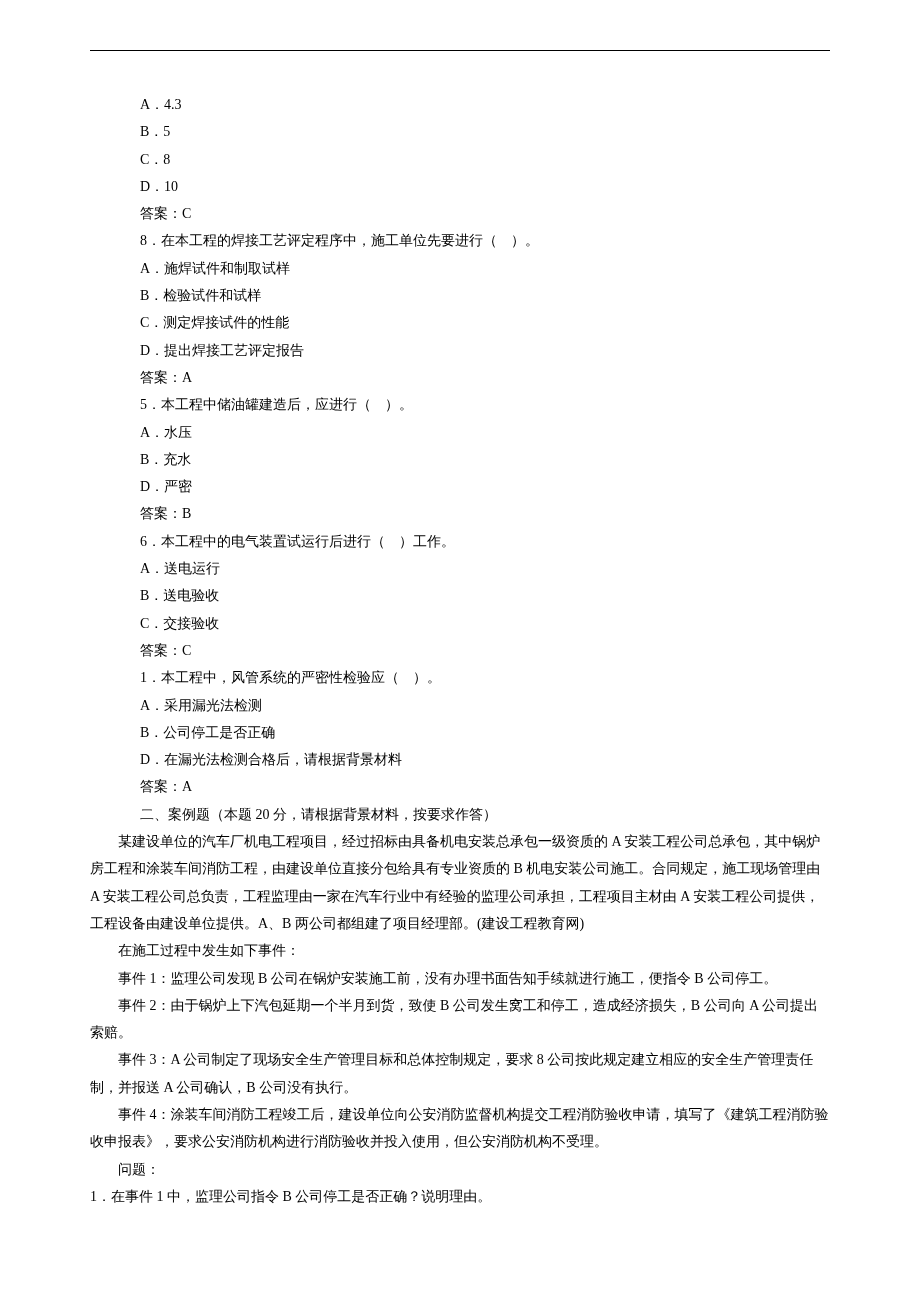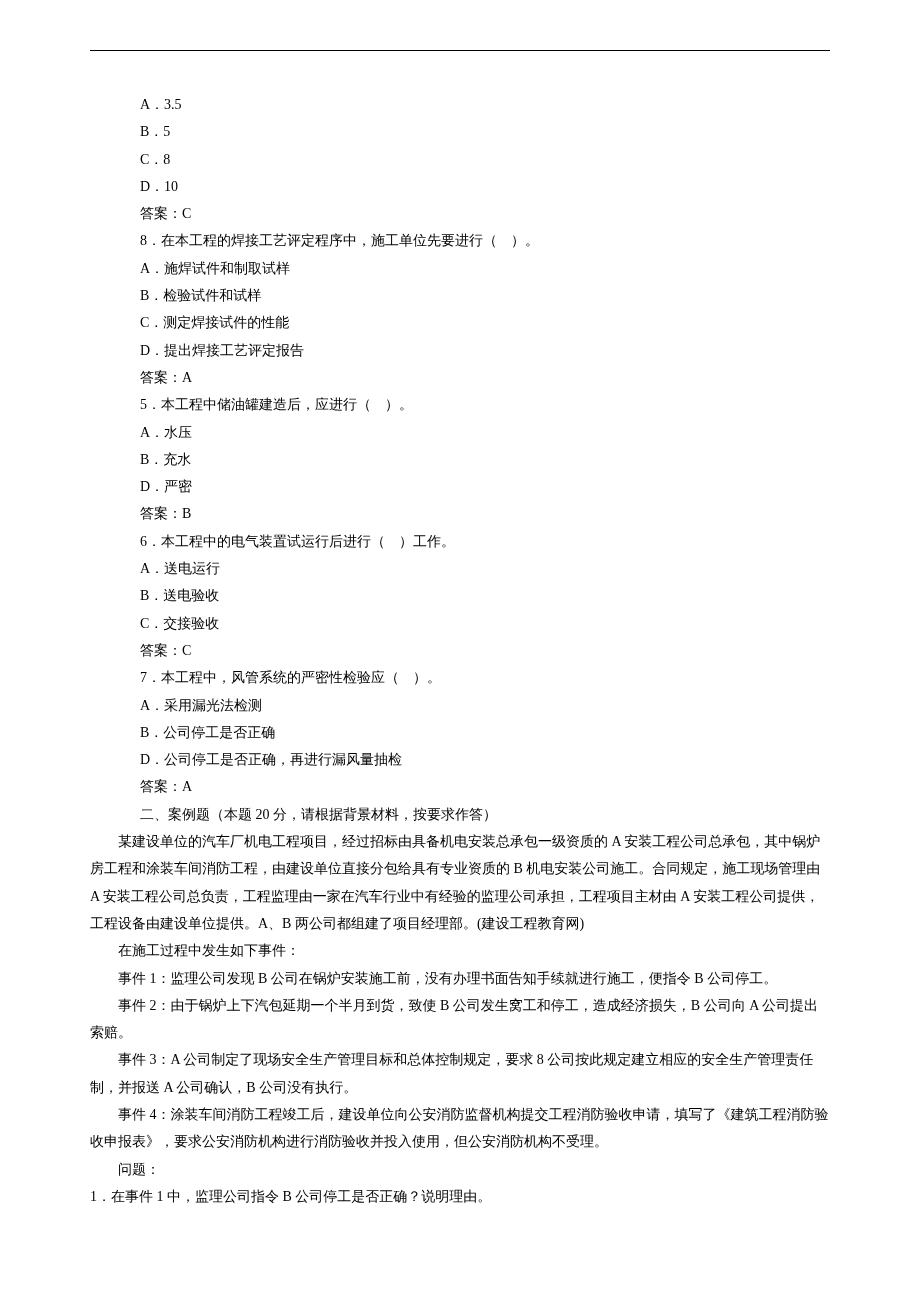--- a/index.html
+++ b/index.html
@@ -22,21 +22,21 @@
     .indent1 { padding-left: 50px; }
     p { margin: 0; }
     .para { text-indent: 2em; }
   </style>
 </head>
 <body>
 
 <div class="page">
   <div class="top-rule"></div>
 
-  <p class="indent1">A．3.5</p>
+  <p class="indent1">A．4.3</p>
   <p class="indent1">B．5</p>
   <p class="indent1">C．8</p>
   <p class="indent1">D．10</p>
   <p class="indent1">答案：C</p>
 
   <p class="indent1">8．在本工程的焊接工艺评定程序中，施工单位先要进行（　）。</p>
   <p class="indent1">A．施焊试件和制取试样</p>
   <p class="indent1">B．检验试件和试样</p>
   <p class="indent1">C．测定焊接试件的性能</p>
   <p class="indent1">D．提出焊接工艺评定报告</p>
@@ -47,24 +47,24 @@
   <p class="indent1">B．充水</p>
   <p class="indent1">D．严密</p>
   <p class="indent1">答案：B</p>
 
   <p class="indent1">6．本工程中的电气装置试运行后进行（　）工作。</p>
   <p class="indent1">A．送电运行</p>
   <p class="indent1">B．送电验收</p>
   <p class="indent1">C．交接验收</p>
   <p class="indent1">答案：C</p>
 
-  <p class="indent1">7．本工程中，风管系统的严密性检验应（　）。</p>
+  <p class="indent1">1．本工程中，风管系统的严密性检验应（　）。</p>
   <p class="indent1">A．采用漏光法检测</p>
   <p class="indent1">B．公司停工是否正确</p>
-  <p class="indent1">D．公司停工是否正确，再进行漏风量抽检</p>
+  <p class="indent1">D．在漏光法检测合格后，请根据背景材料</p>
   <p class="indent1">答案：A</p>
 
   <p class="indent1">二、案例题（本题 20 分，请根据背景材料，按要求作答）</p>
 
   <p class="para">某建设单位的汽车厂机电工程项目，经过招标由具备机电安装总承包一级资质的 A 安装工程公司总承包，其中锅炉房工程和涂装车间消防工程，由建设单位直接分包给具有专业资质的 B 机电安装公司施工。合同规定，施工现场管理由 A 安装工程公司总负责，工程监理由一家在汽车行业中有经验的监理公司承担，工程项目主材由 A 安装工程公司提供，工程设备由建设单位提供。A、B 两公司都组建了项目经理部。(建设工程教育网)</p>
   <p class="para">在施工过程中发生如下事件：</p>
   <p class="para">事件 1：监理公司发现 B 公司在锅炉安装施工前，没有办理书面告知手续就进行施工，便指令 B 公司停工。</p>
   <p class="para">事件 2：由于锅炉上下汽包延期一个半月到货，致使 B 公司发生窝工和停工，造成经济损失，B 公司向 A 公司提出索赔。</p>
   <p class="para">事件 3：A 公司制定了现场安全生产管理目标和总体控制规定，要求 8 公司按此规定建立相应的安全生产管理责任制，并报送 A 公司确认，B 公司没有执行。</p>
   <p class="para">事件 4：涂装车间消防工程竣工后，建设单位向公安消防监督机构提交工程消防验收申请，填写了《建筑工程消防验收申报表》，要求公安消防机构进行消防验收并投入使用，但公安消防机构不受理。</p>

